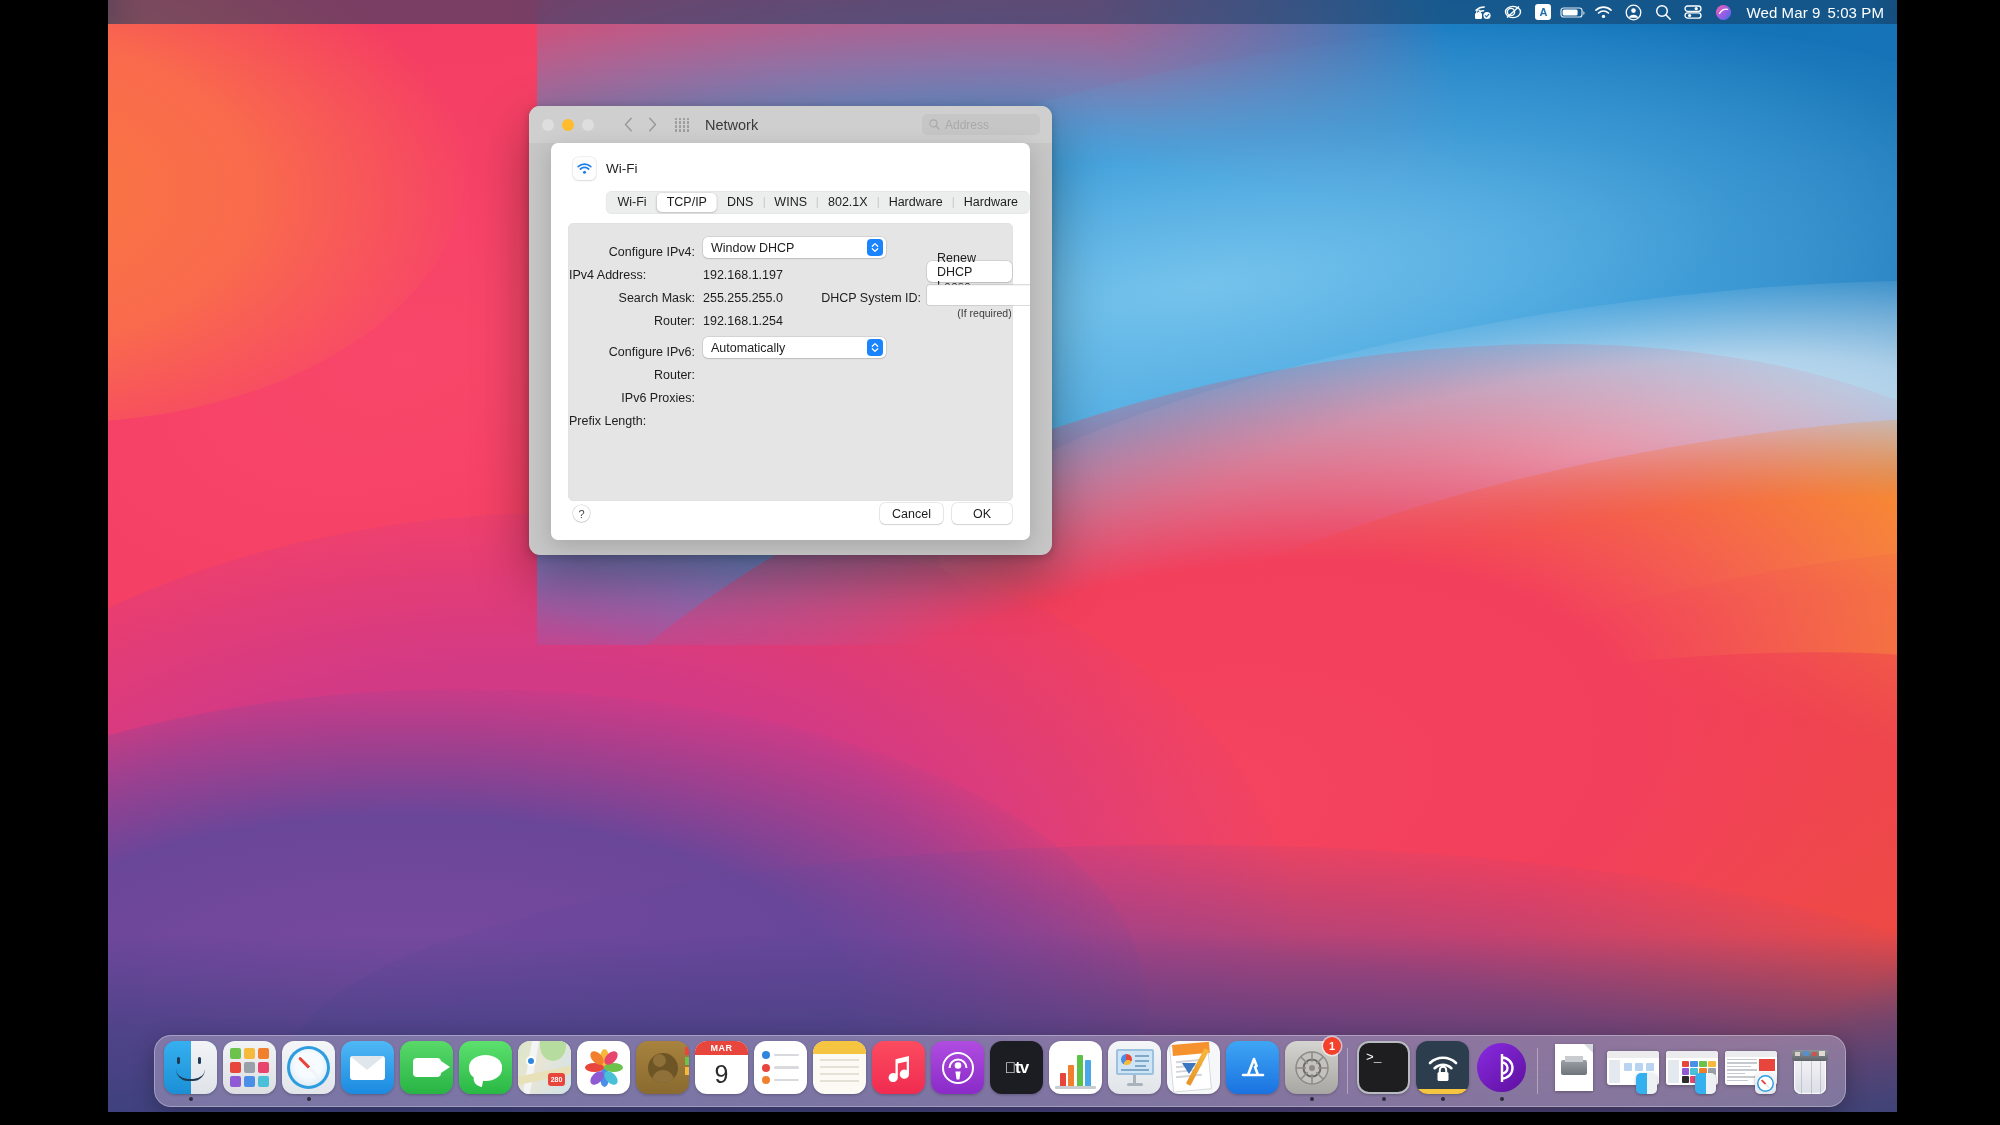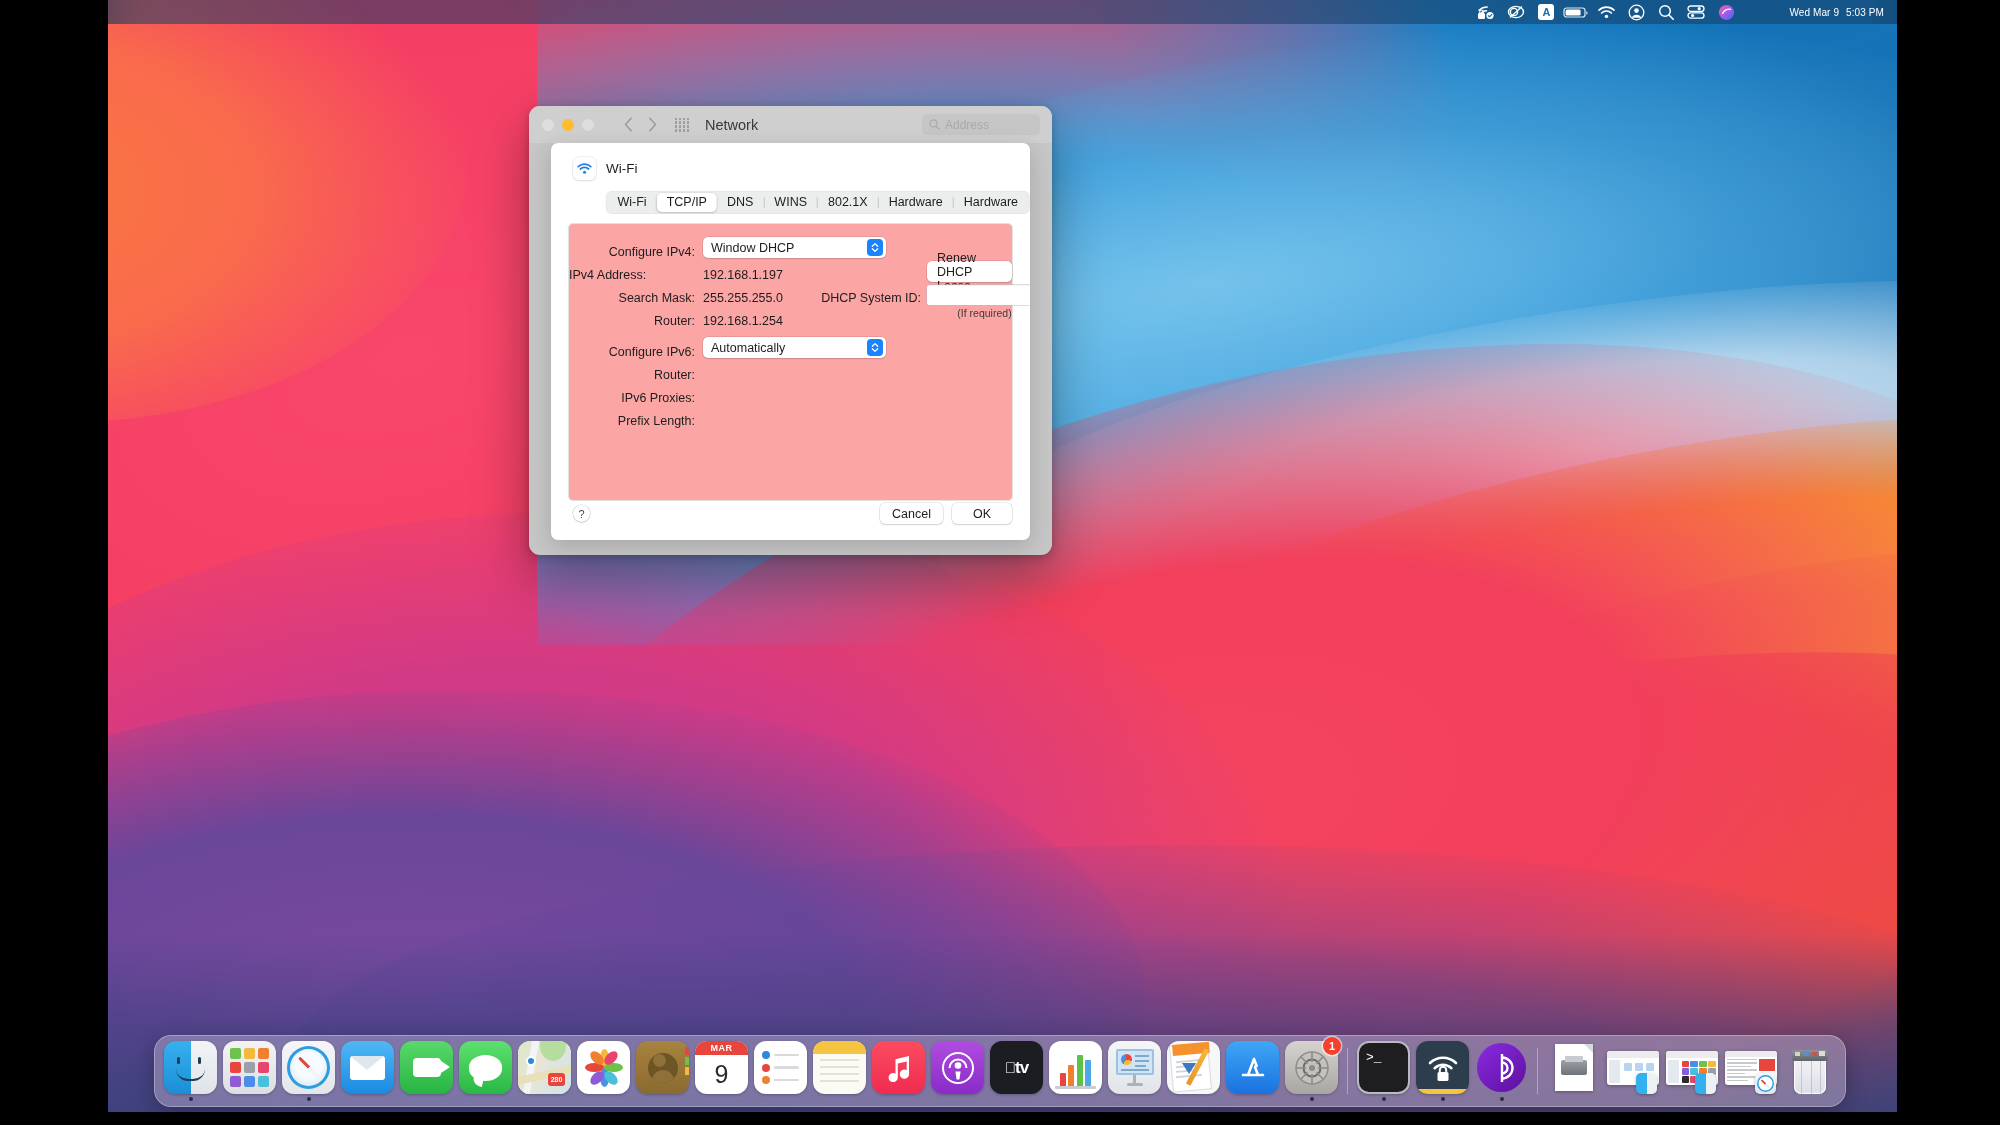--- a/index.html
+++ b/index.html
@@ -106,21 +106,21 @@
     z-index:40;
     display:flex; align-items:center;
     color:#fff; font-size:13px;
   }
   #menubar .mleft { display:flex; align-items:center; padding-left:112px; gap:0; }
   .mb-item { padding:0 11px; height:24px; line-height:24px; white-space:nowrap; font-size:13.5px; }
   .mb-item.bold { font-weight:bold; }
   .mb-apple { padding:0 12px 0 10px; font-size:16px; line-height:24px; }
   #menubar .mright { margin-left:auto; display:flex; align-items:center; padding-right:116px; gap:0; }
   .mb-ico { width:30px; height:24px; display:flex; align-items:center; justify-content:center; }
-  .mb-clock { font-size:10px; padding:0 0 0 8px; white-space:nowrap; letter-spacing:.1px;margin-left:40px;}
+  .mb-clock { font-size:15px; padding:0 0 0 8px; white-space:nowrap; letter-spacing:.1px;}
   .mb-clock .sp { display:inline-block; width:7px; }
 
   
   #prefwin {
     position:absolute; left:529px; top:106px; width:523px; height:449px;
     background:#c6c6c6;
     border-radius:11px;
     box-shadow:0 22px 54px rgba(0,0,0,.36), 0 2px 10px rgba(0,0,0,.22);
     z-index:30;
     overflow:hidden;
@@ -180,21 +180,21 @@
   .tab {
     font-size:12.5px; color:#1d1d1d; padding:2px 10px 3px;
     border-radius:5px; position:relative; white-space:nowrap;
   }
   .tab.sel { background:#fff; box-shadow:0 0 0 .5px rgba(0,0,0,.09), 0 1px 2px rgba(0,0,0,.14); }
   .tabsep { width:1px; align-self:center; height:11px; background:rgba(0,0,0,.16); }
 
   
   .panel {
     margin:9px 17px 0; height:278px;
-    background:#fca5a5;
+    background:#e5e5e5;
     border:.5px solid #e2e2e2;
     border-radius:5px;
     position:relative;
   }
 
   .row { position:absolute; display:flex; align-items:center; }
   .lbl { font-size:12.5px; color:#1d1d1d; text-align:right; }
   .val { font-size:12.5px; color:#1d1d1d; }
 
   .popup {
@@ -505,21 +505,21 @@
           <span class="val"></span>
         </div>
 
         <div class="row" style="left:0; top:167px; width:126px; justify-content:flex-end;">
           <span class="lbl">IPv6 Proxies:</span>
         </div>
         <div class="row" style="left:134px; top:167px;">
           <span class="val"></span>
         </div>
 
-        <div class="row" style="left:0; top:190px; width:126px; justify-content:flex-end;">
+        <div class="row" style="left:0; top:190px; width:126px; justify-content:flex-start;">
           <span class="lbl">Prefix Length:</span>
         </div>
         <div class="row" style="left:134px; top:190px;">
           <span class="val"></span>
         </div>
 
       </div>
 
       <div class="sheet-foot">
         <div class="helpbtn">?</div>

